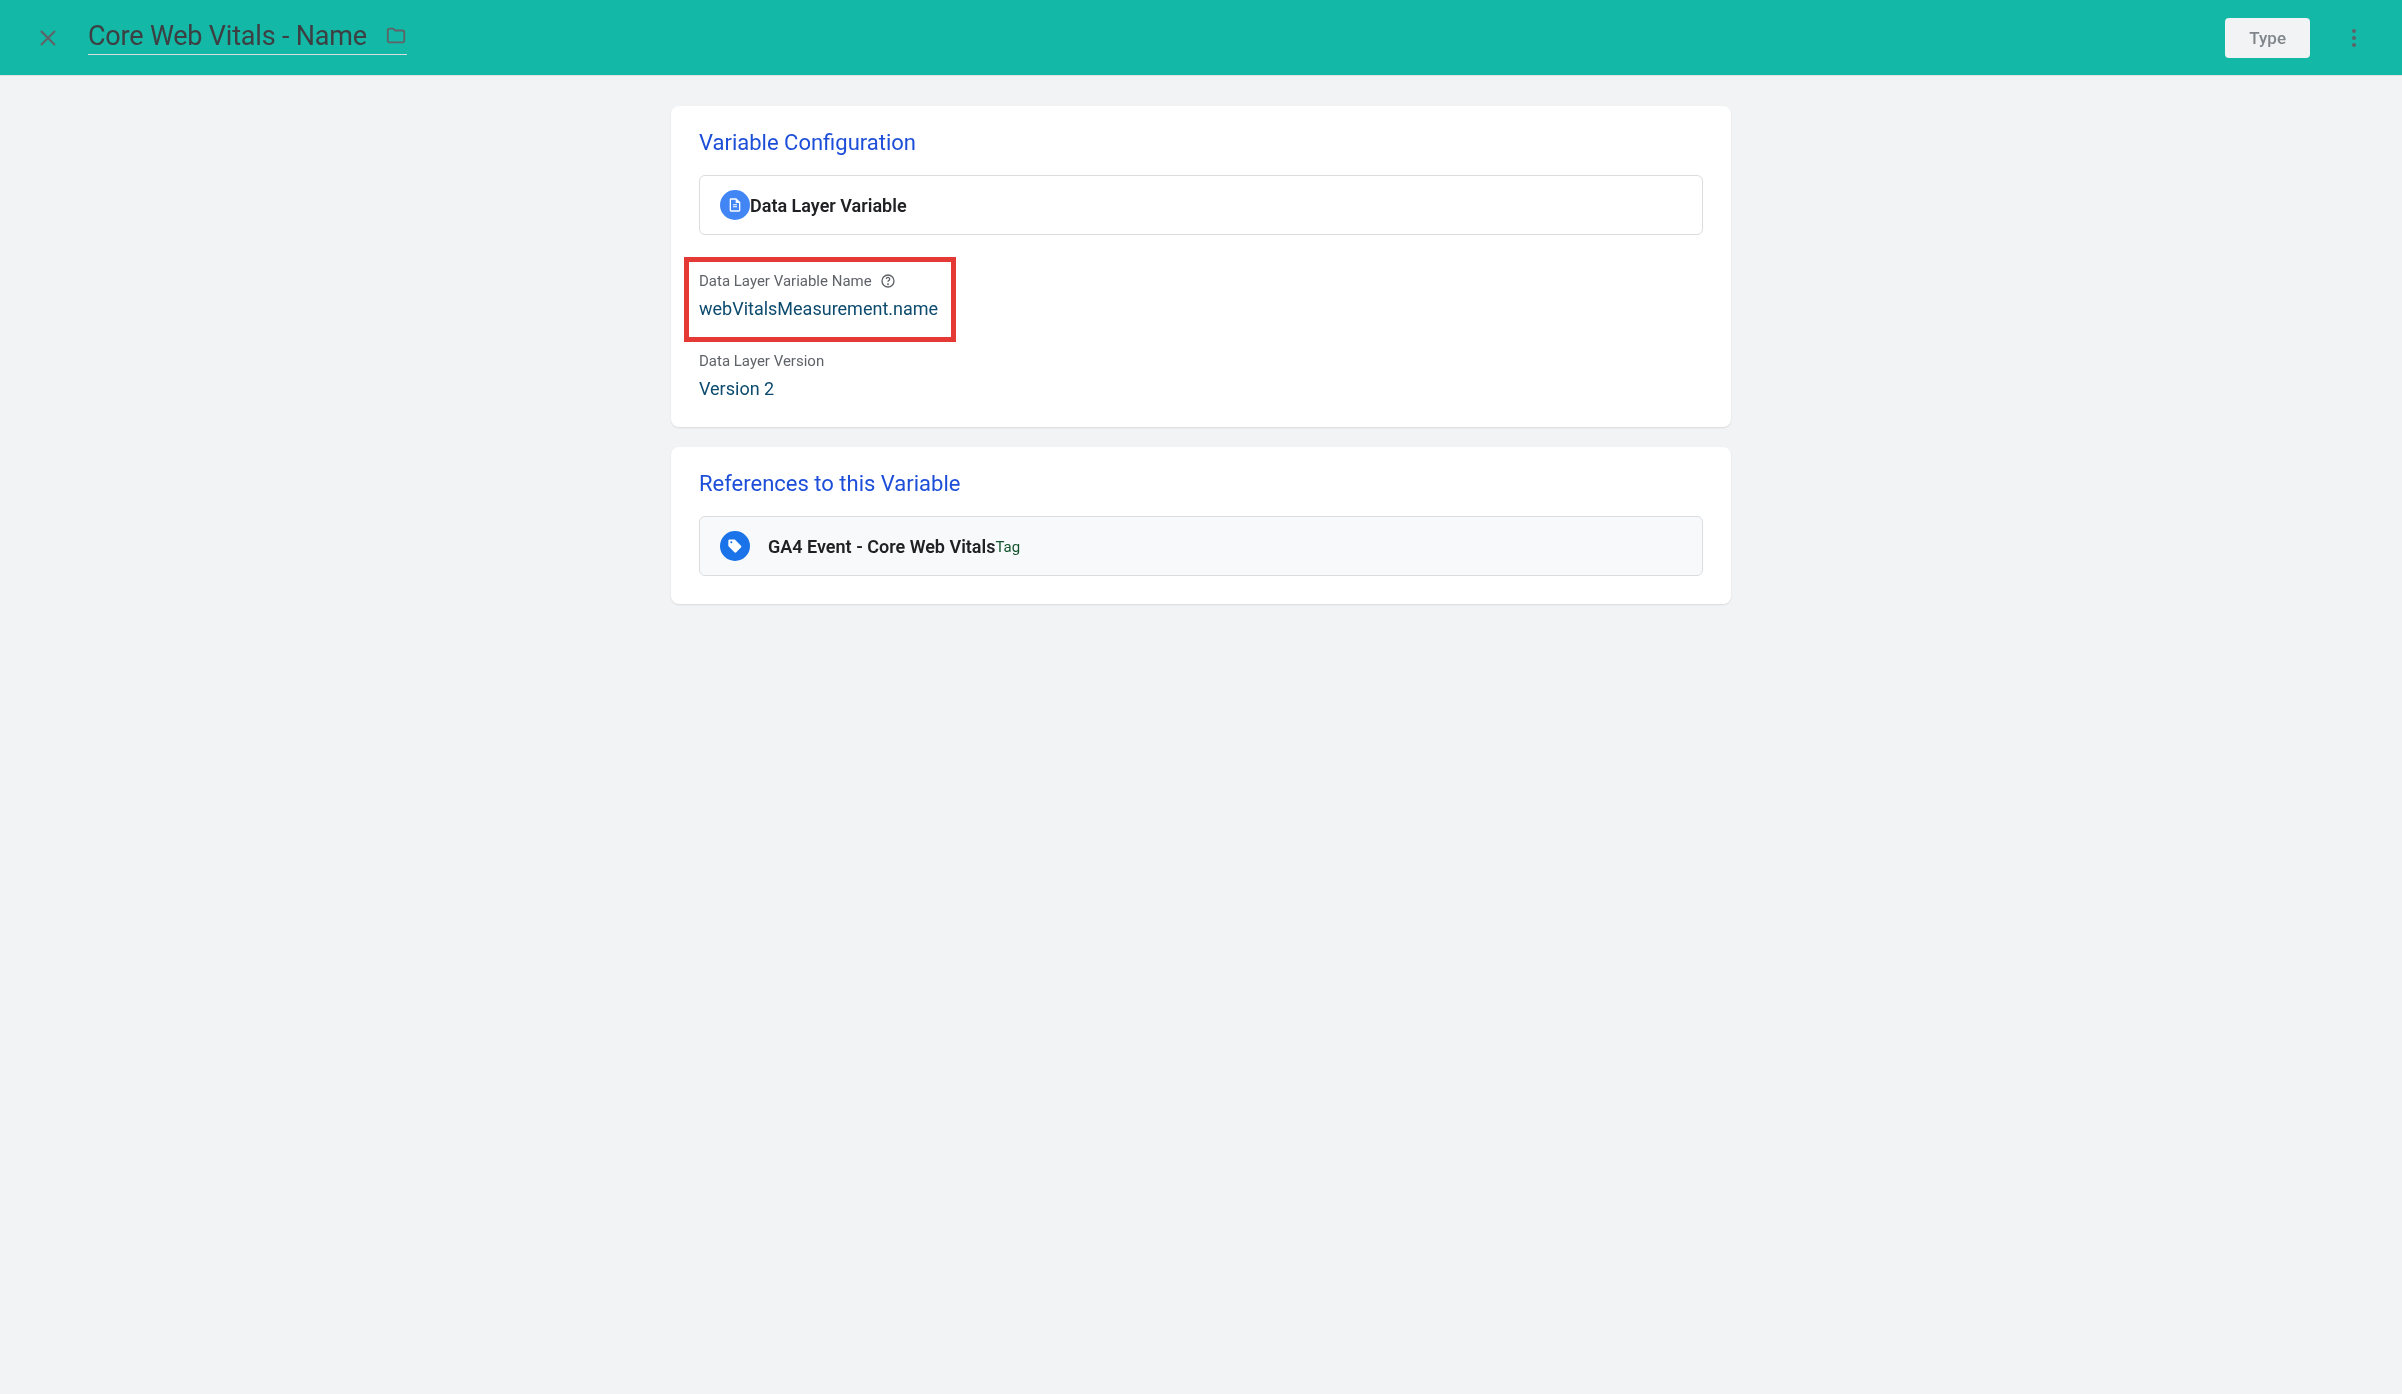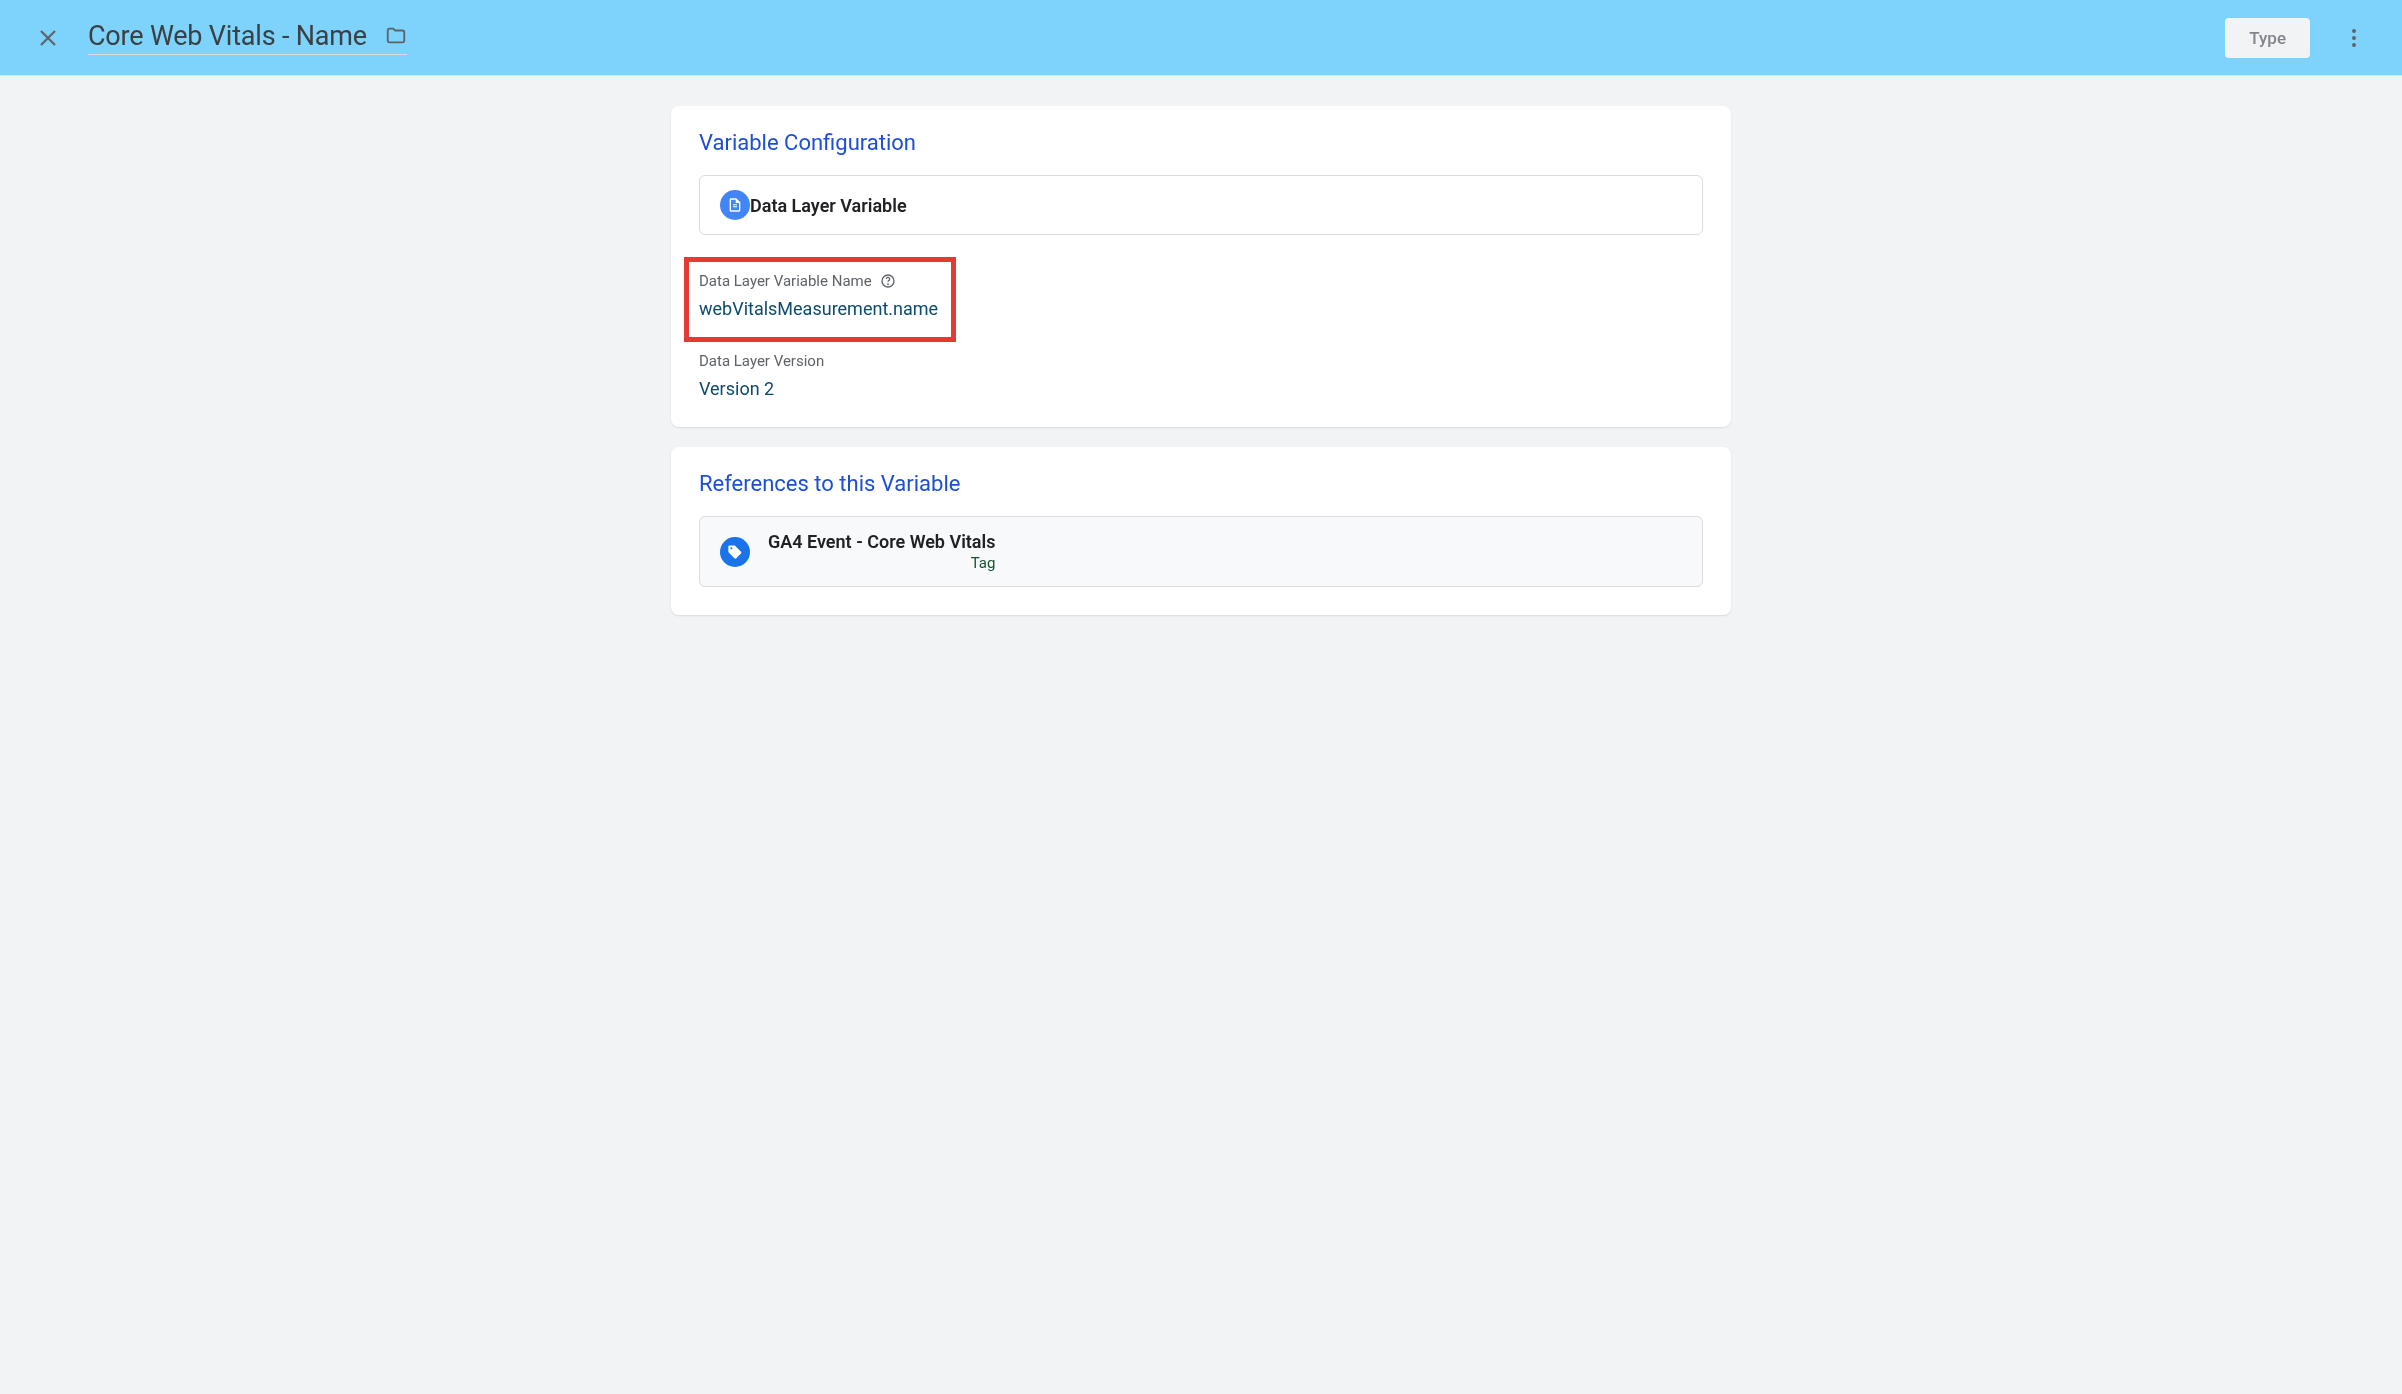--- a/index.html
+++ b/index.html
@@ -7,21 +7,21 @@
       padding: 0;
       box-sizing: border-box;
       font-family: 'Google Sans', Roboto, Arial, sans-serif;
     }
     body {
       background: #f1f3f4;
       width: 100%;
       min-height: 100vh;
     }
     .header {
-      background: #7dd3fc;
+      background: #14b8a6;
       height: 76px;
       display: flex;
       align-items: center;
       padding: 12px 24px;
       border-bottom: 1px solid #e0e0e0;
     }
     .close-btn {
       width: 48px;
       height: 48px;
       display: flex;
@@ -162,21 +162,21 @@
       background: #1a73e8;
       border-radius: 50%;
       display: flex;
       align-items: center;
       justify-content: center;
       color: #fff;
       flex-shrink: 0;
     }
     .ref-text {
       display: flex;
-      flex-direction: column;
+      flex-direction: row;
       text-align: right;
     }
     .ref-title {
       font-size: 18px;
       font-weight: 600;
       color: #202124;
     }
     .ref-sub {
       font-size: 15px;
       color: #14532d;

